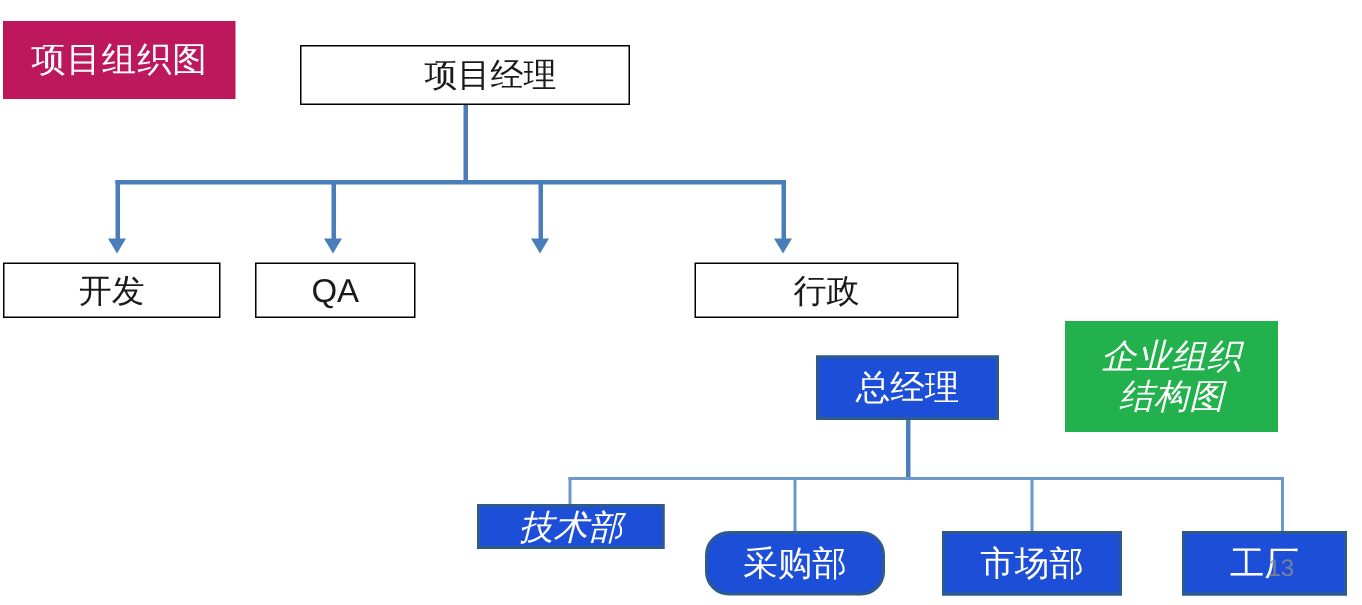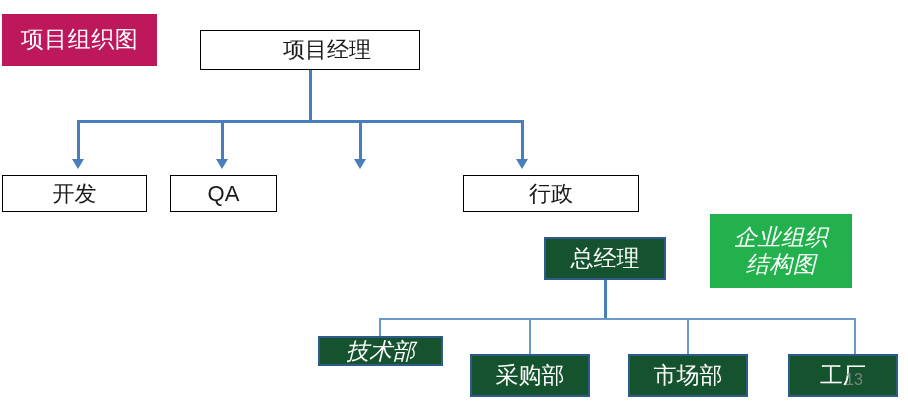--- a/index.html
+++ b/index.html
@@ -44,21 +44,21 @@
     color: #1a1a1a;
     font-size: 22px;
     box-sizing: border-box;
   }
 
   
   .node-dark {
     display: flex;
     align-items: center;
     justify-content: center;
-    background: #14532d;
+    background: #1d4ed8;
     border: 2px solid #2E5A8C;
     color: #ffffff;
     font-size: 23px;
     box-sizing: border-box;
   }
 
   
   .conn-h, .conn-v {
     background: #4A7EBB;
   }
@@ -141,21 +141,21 @@
 
   <div class="abs conn-v-thin" style="left:379px; top:318px; width:2px; height:39px;"></div>
   <div class="abs conn-v-thin" style="left:529px; top:318px; width:2px; height:39px;"></div>
   <div class="abs conn-v-thin" style="left:687px; top:318px; width:2px; height:39px;"></div>
   <div class="abs conn-v-thin" style="left:854px; top:318px; width:2px; height:39px;"></div>
 
   <div class="abs node-dark" style="left:318px; top:336px; width:125px; height:30px;font-style:italic;">
     <span>技术部</span>
   </div>
 
-  <div class="abs node-dark" style="left:470px; top:354px; width:120px; height:43px;">
+  <div class="abs node-dark" style="left:470px; top:354px; width:120px; height:43px;border-radius:16px;">
     <span>采购部</span>
   </div>
 
   <div class="abs node-dark" style="left:628px; top:354px; width:120px; height:43px;">
     <span>市场部</span>
   </div>
 
   <div class="abs node-dark" style="left:788px; top:354px; width:110px; height:43px;">
     <span>工厂</span>
   </div>

